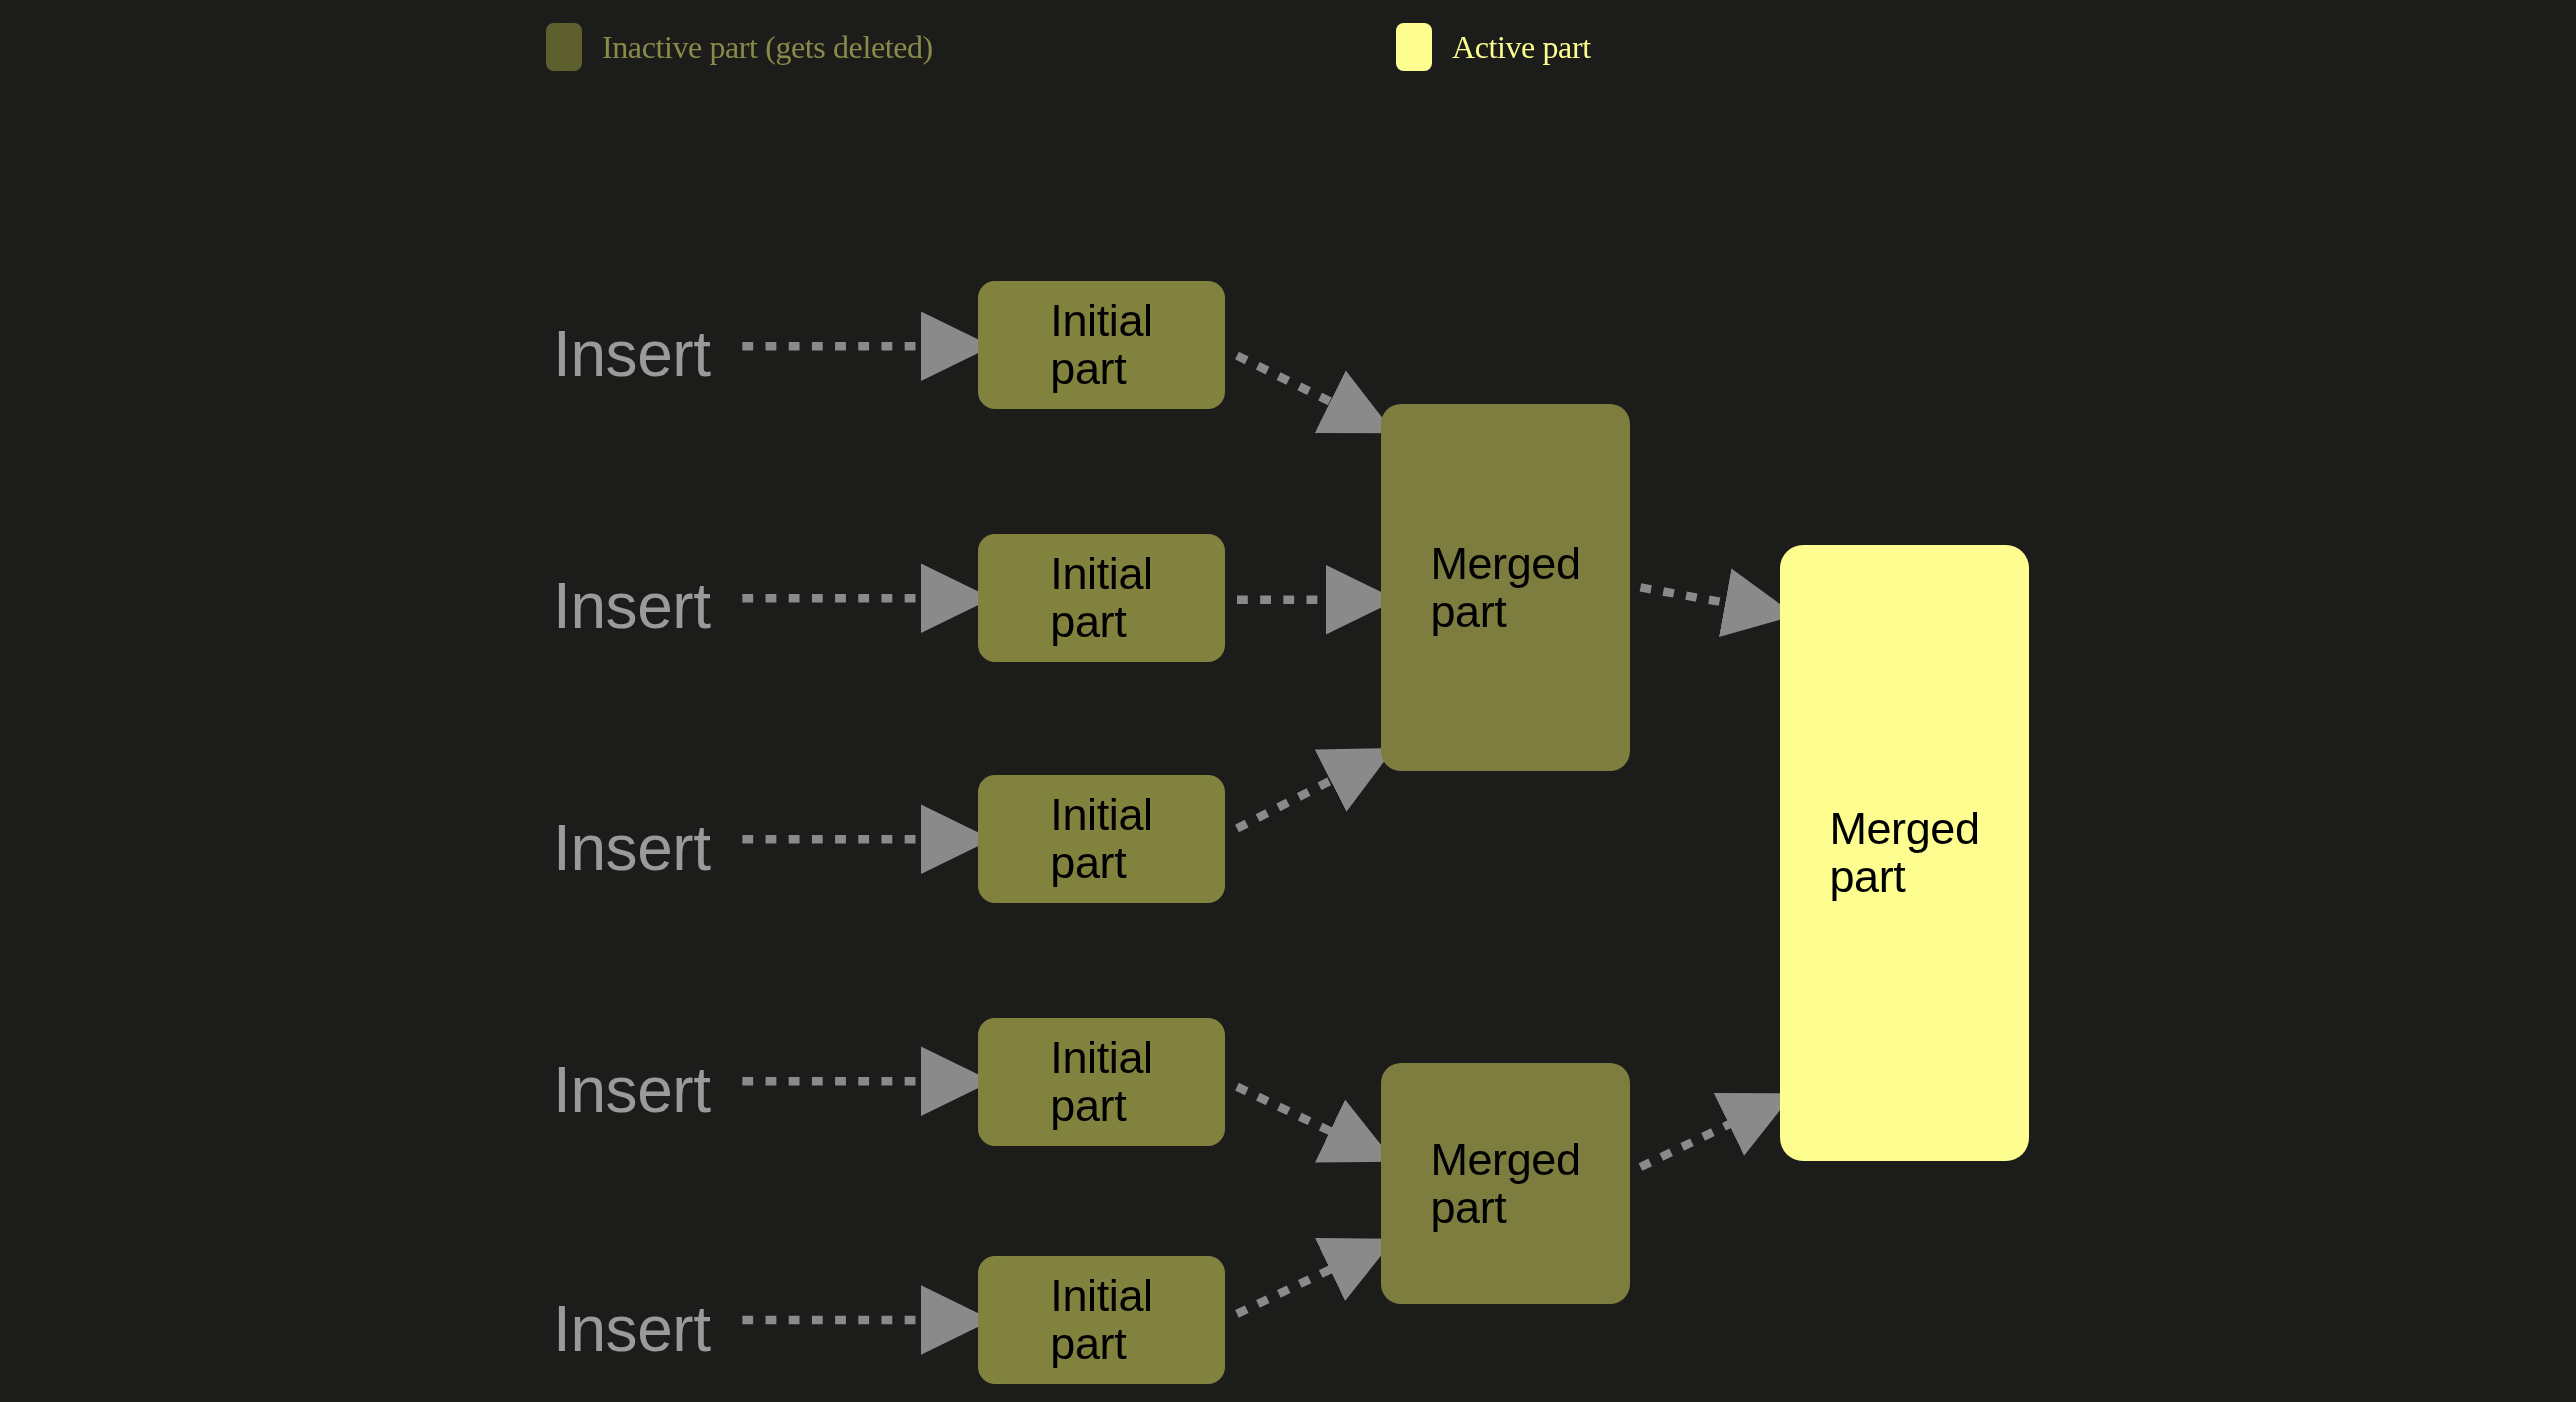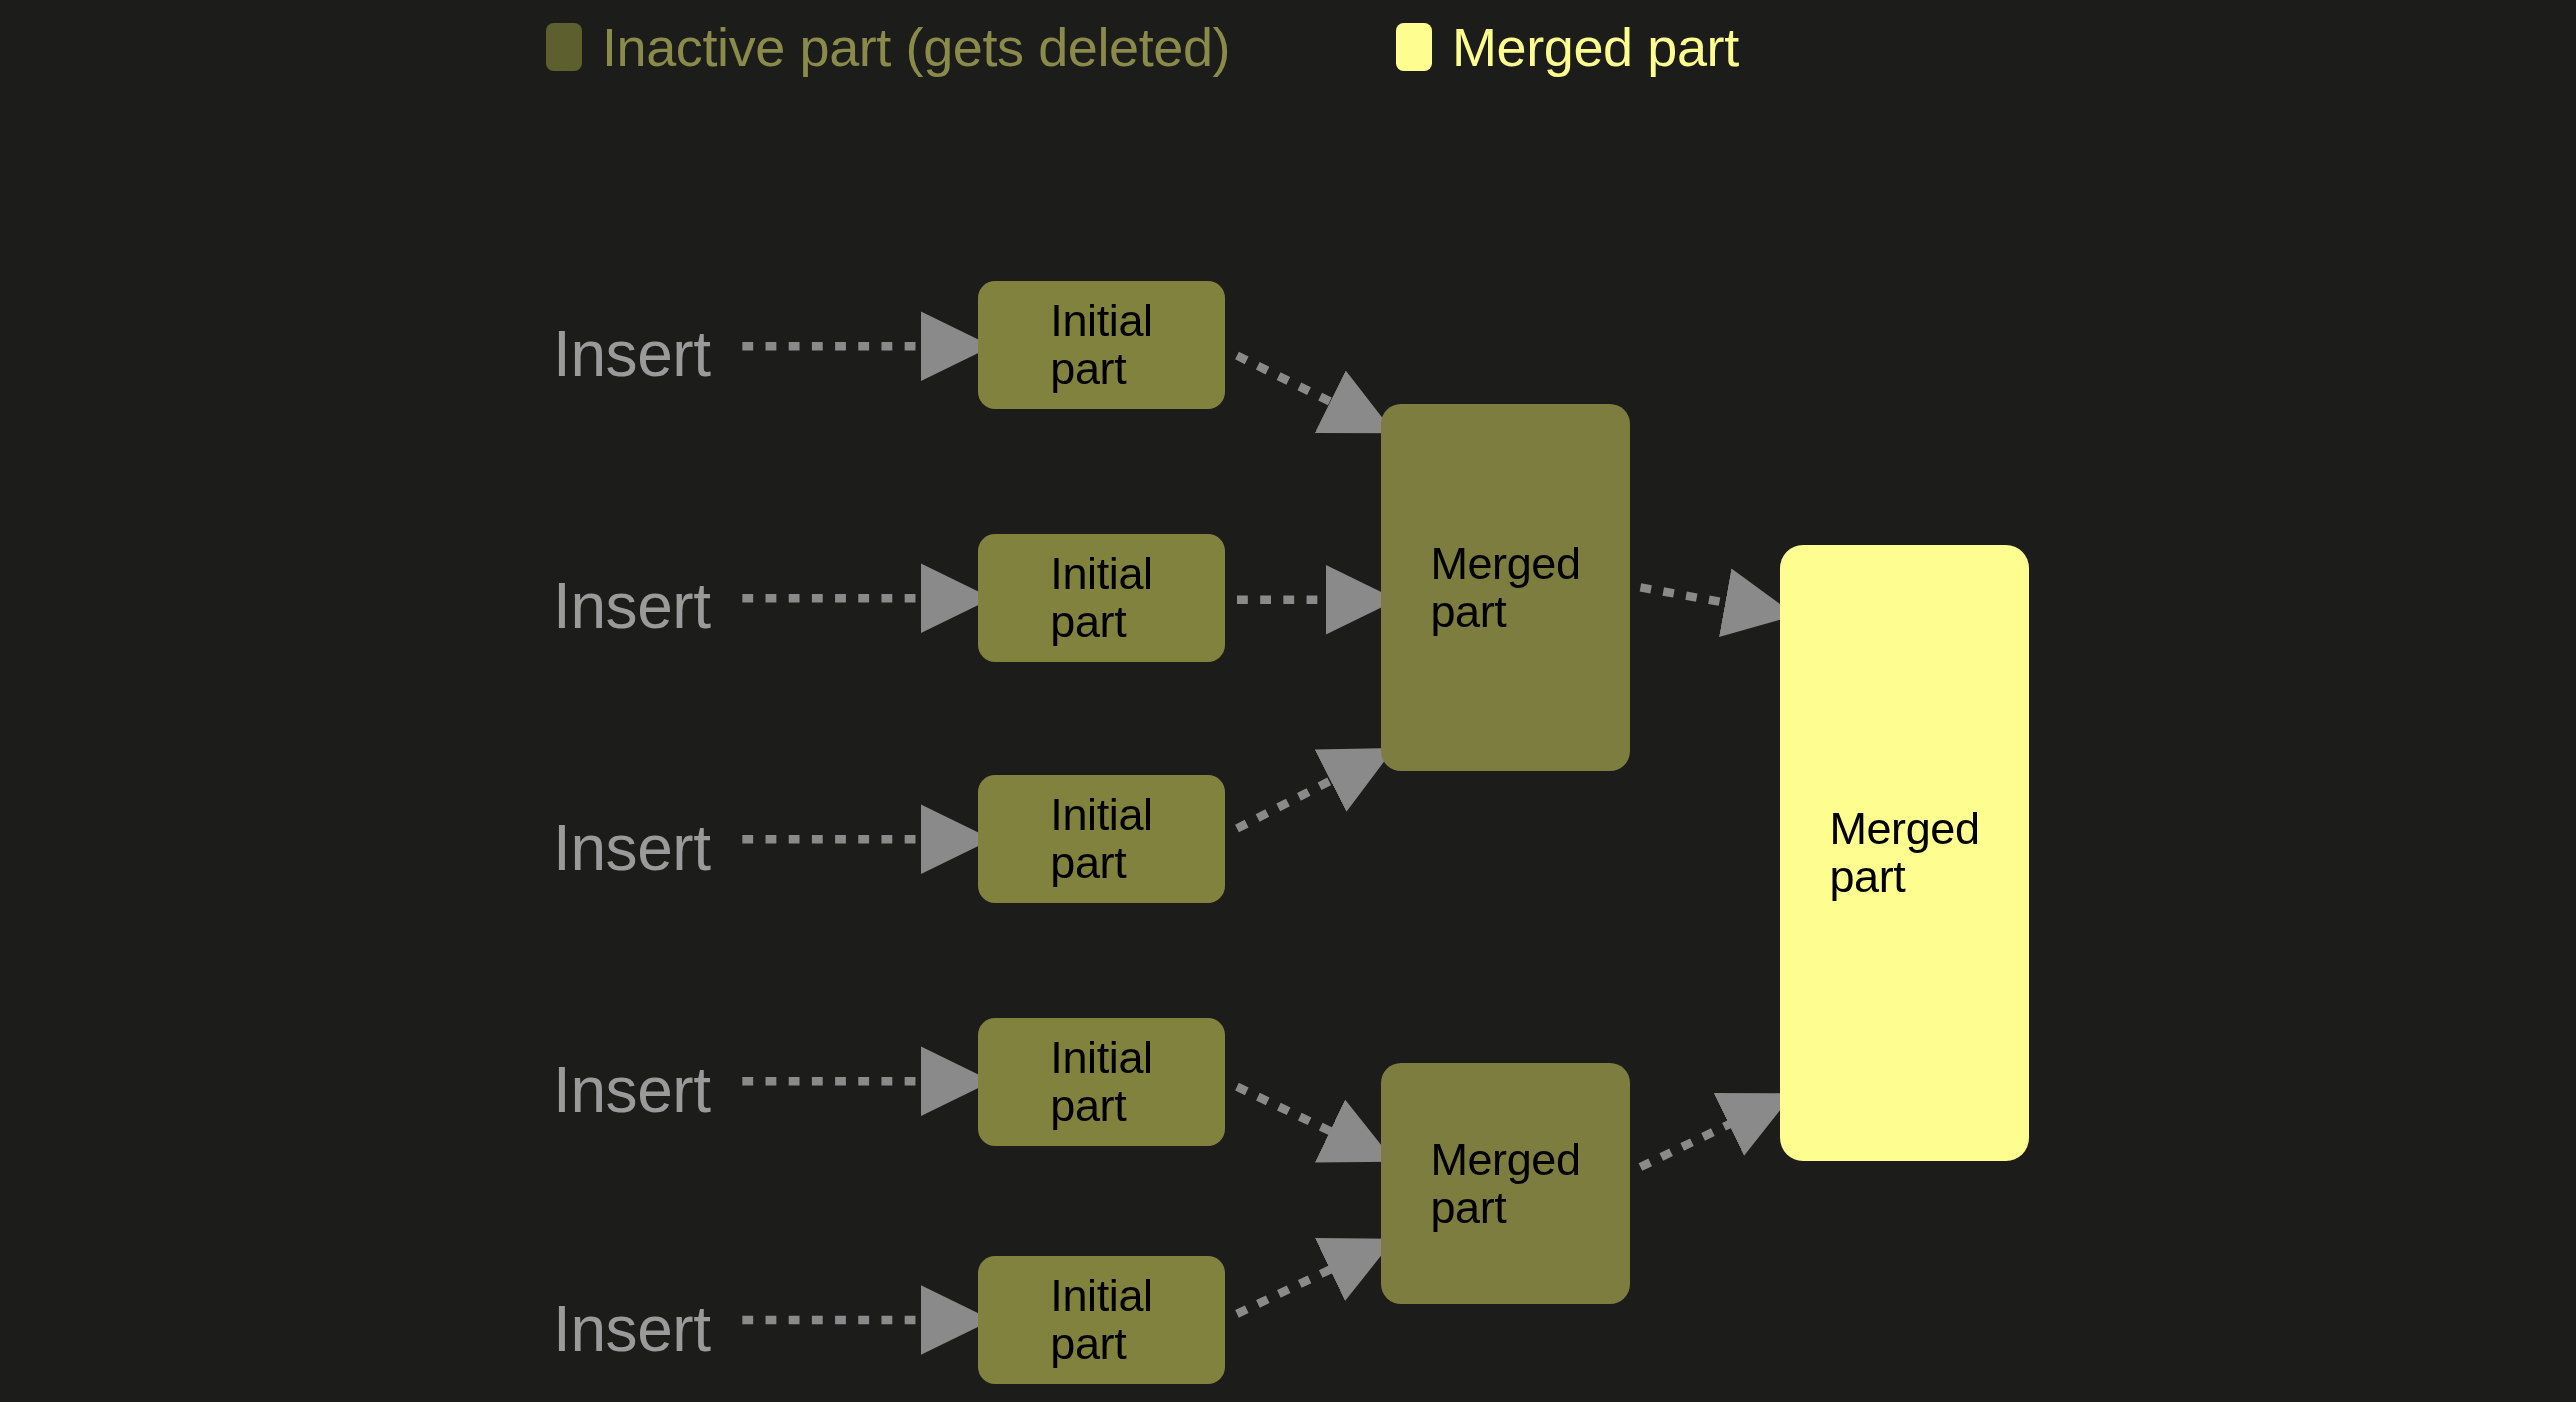--- a/index.html
+++ b/index.html
@@ -41,24 +41,25 @@
   .legend-swatch {
     width: 36px;
     height: 48px;
     border-radius: 7.7px;
     flex: 0 0 auto;
   }
   .legend-swatch.inactive { background: #5e5f2f; }
   .legend-swatch.active   { background: #fdfd90; }
 
   .legend-label {
-    font-size: 54px;
+    font-size: 32px;
     line-height: 1;
     white-space: nowrap;
     letter-spacing: -0.4px;
+    font-family: Liberation Serif, serif;
   }
   .legend-label.inactive { color: #8a8a4a; }
   .legend-label.active   { color: #fdfd90; }
 
   
   #arrow-layer {
     position: absolute;
     left: 0;
     top: 0;
     width: 2576px;
@@ -109,21 +110,21 @@
 
   <div id="legend">
 
     <div class="legend-item" id="legend-inactive">
       <span class="legend-swatch inactive"></span>
       <span class="legend-label inactive">Inactive part (gets deleted)</span>
     </div>
 
     <div class="legend-item" id="legend-active">
       <span class="legend-swatch active"></span>
-      <span class="legend-label active">Merged part</span>
+      <span class="legend-label active">Active part</span>
     </div>
 
   </div>
 
   <svg id="arrow-layer" width="2576" height="1402" viewBox="0 0 3332 1814">
     <defs>
       <marker id="arrowhead" markerWidth="9" markerHeight="9" refX="5.2" refY="4.5" orient="auto" markerUnits="strokeWidth">
         <path d="M 0 0.4 L 8.4 4.5 L 0 8.6 z" fill="#8a8a8a"></path>
       </marker>
     </defs>

